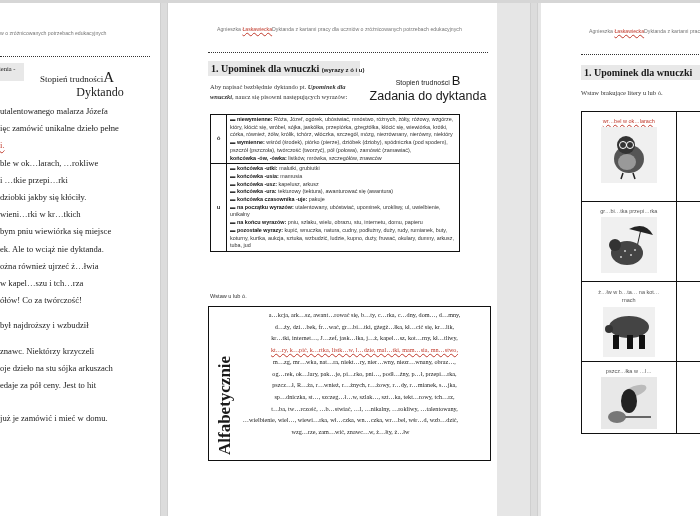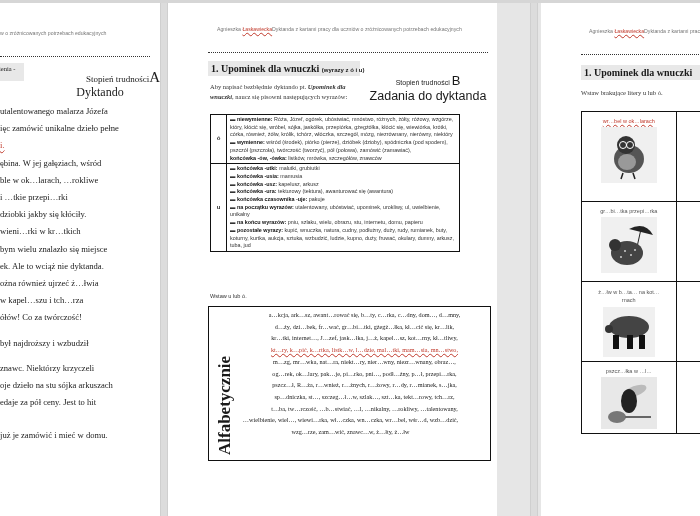--- a/index.html
+++ b/index.html
@@ -10,21 +10,21 @@
     #page1 { left: -40px; width: 200px; }
     #page2 { left: 168px; width: 329px; }
     #page3 { left: 541px; width: 200px; }
     .cutline { position: absolute; top: 3px; width: 0; height: 513px; border-left: 1.5px dashed #222; }
     .header-small { position: absolute; font-family: "Liberation Sans", sans-serif; font-size: 5.2px; color: #777; white-space: nowrap; }
     .header-small .red { color: #c0392b; text-decoration: underline wavy #c0392b; }
     .dotline { position: absolute; height: 0; border-top: 1.4px dotted #333; }
     .shade-title { position: absolute; background: #e8e8e8; font-weight: bold; font-size: 10px; padding: 2px 3px; white-space: nowrap; }
     .shade-title small { font-size: 6px; font-weight: bold; font-family: "Liberation Sans", sans-serif; }
     
-    .p1-level { position: absolute; left: 80px; top: 66px; font-size: 9px; text-align: right; width: 120px; }
+    .p1-level { position: absolute; left: 80px; top: 66px; font-size: 9px; text-align: left; width: 120px; }
     .p1-level .big { font-size: 15px; }
     .p1-sub { position: absolute; left: 80px; top: 82px; width: 120px; text-align: center; font-size: 12px; }
     .p1-text { position: absolute; left: 40px; top: 100px; width: 160px; font-size: 8.6px; line-height: 17.2px; white-space: nowrap; }
     .p1-text p { margin: 0; }
     .p1-text .gap { height: 8px; }
     .uo { position: relative; color: #c0392b; text-decoration: underline wavy #c0392b; }
     
     .p2-intro { position: absolute; left: 42px; top: 79px; width: 150px; font-size: 6.5px; line-height: 9.5px; color: #333; }
     .p2-level { position: absolute; left: 190px; top: 70px; width: 140px; text-align: center; font-family: "Liberation Sans", sans-serif; font-size: 7px; }
     .p2-level .big { font-size: 13px; }
@@ -62,26 +62,25 @@
     <span>ienia -</span>
   </div>
   <div class="p1-level">
     <span>Stopień trudności</span><span class="big">A</span>
   </div>
   <div class="p1-sub">Dyktando</div>
   <div class="p1-text">
     <p>utalentowanego malarza Józefa</p>
     <p>ięc zamówić unikalne dzieło pełne</p>
     <p class="uo">i.</p>
-    <p>ębina. W jej gałęziach, wśród</p>
     <p>ble w ok…larach, …rokliwe</p>
     <p>i …tkie przepi…rki</p>
     <p>dziobki jakby się kłóciły.</p>
     <p>wieni…rki w kr…tkich</p>
-    <p>bym wielu  znalazło się miejsce</p>
+    <p>bym pniu  wiewiórka się miejsce</p>
     <p>ek. Ale to wciąż nie dyktanda.</p>
     <p>ożna również ujrzeć ż…łwia</p>
     <p> w kapel…szu i tch…rza</p>
     <p>ółów! Co za twórczość!</p>
     <div class="gap"></div>
     <p>był najdroższy i wzbudził</p>
     <div class="gap"></div>
     <p>znawc. Niektórzy krzyczeli</p>
     <p>oje dzieło na stu sójka arkuszach</p>
     <p>edaje za pół ceny. Jest to hit</p>

